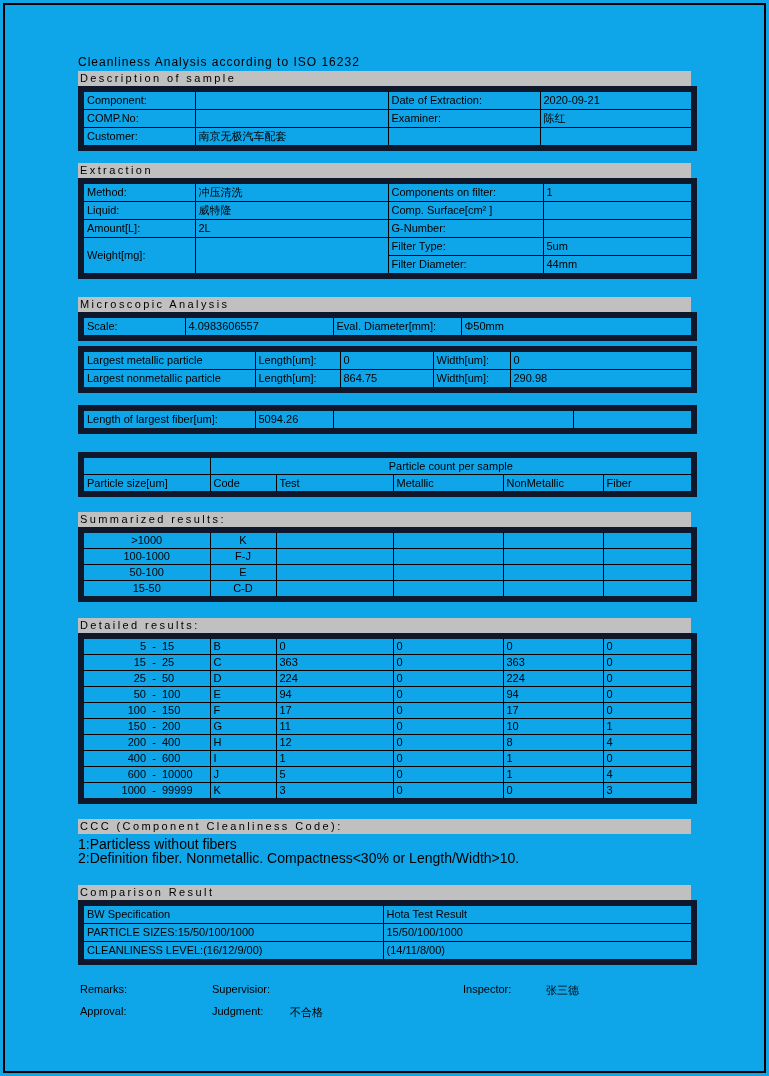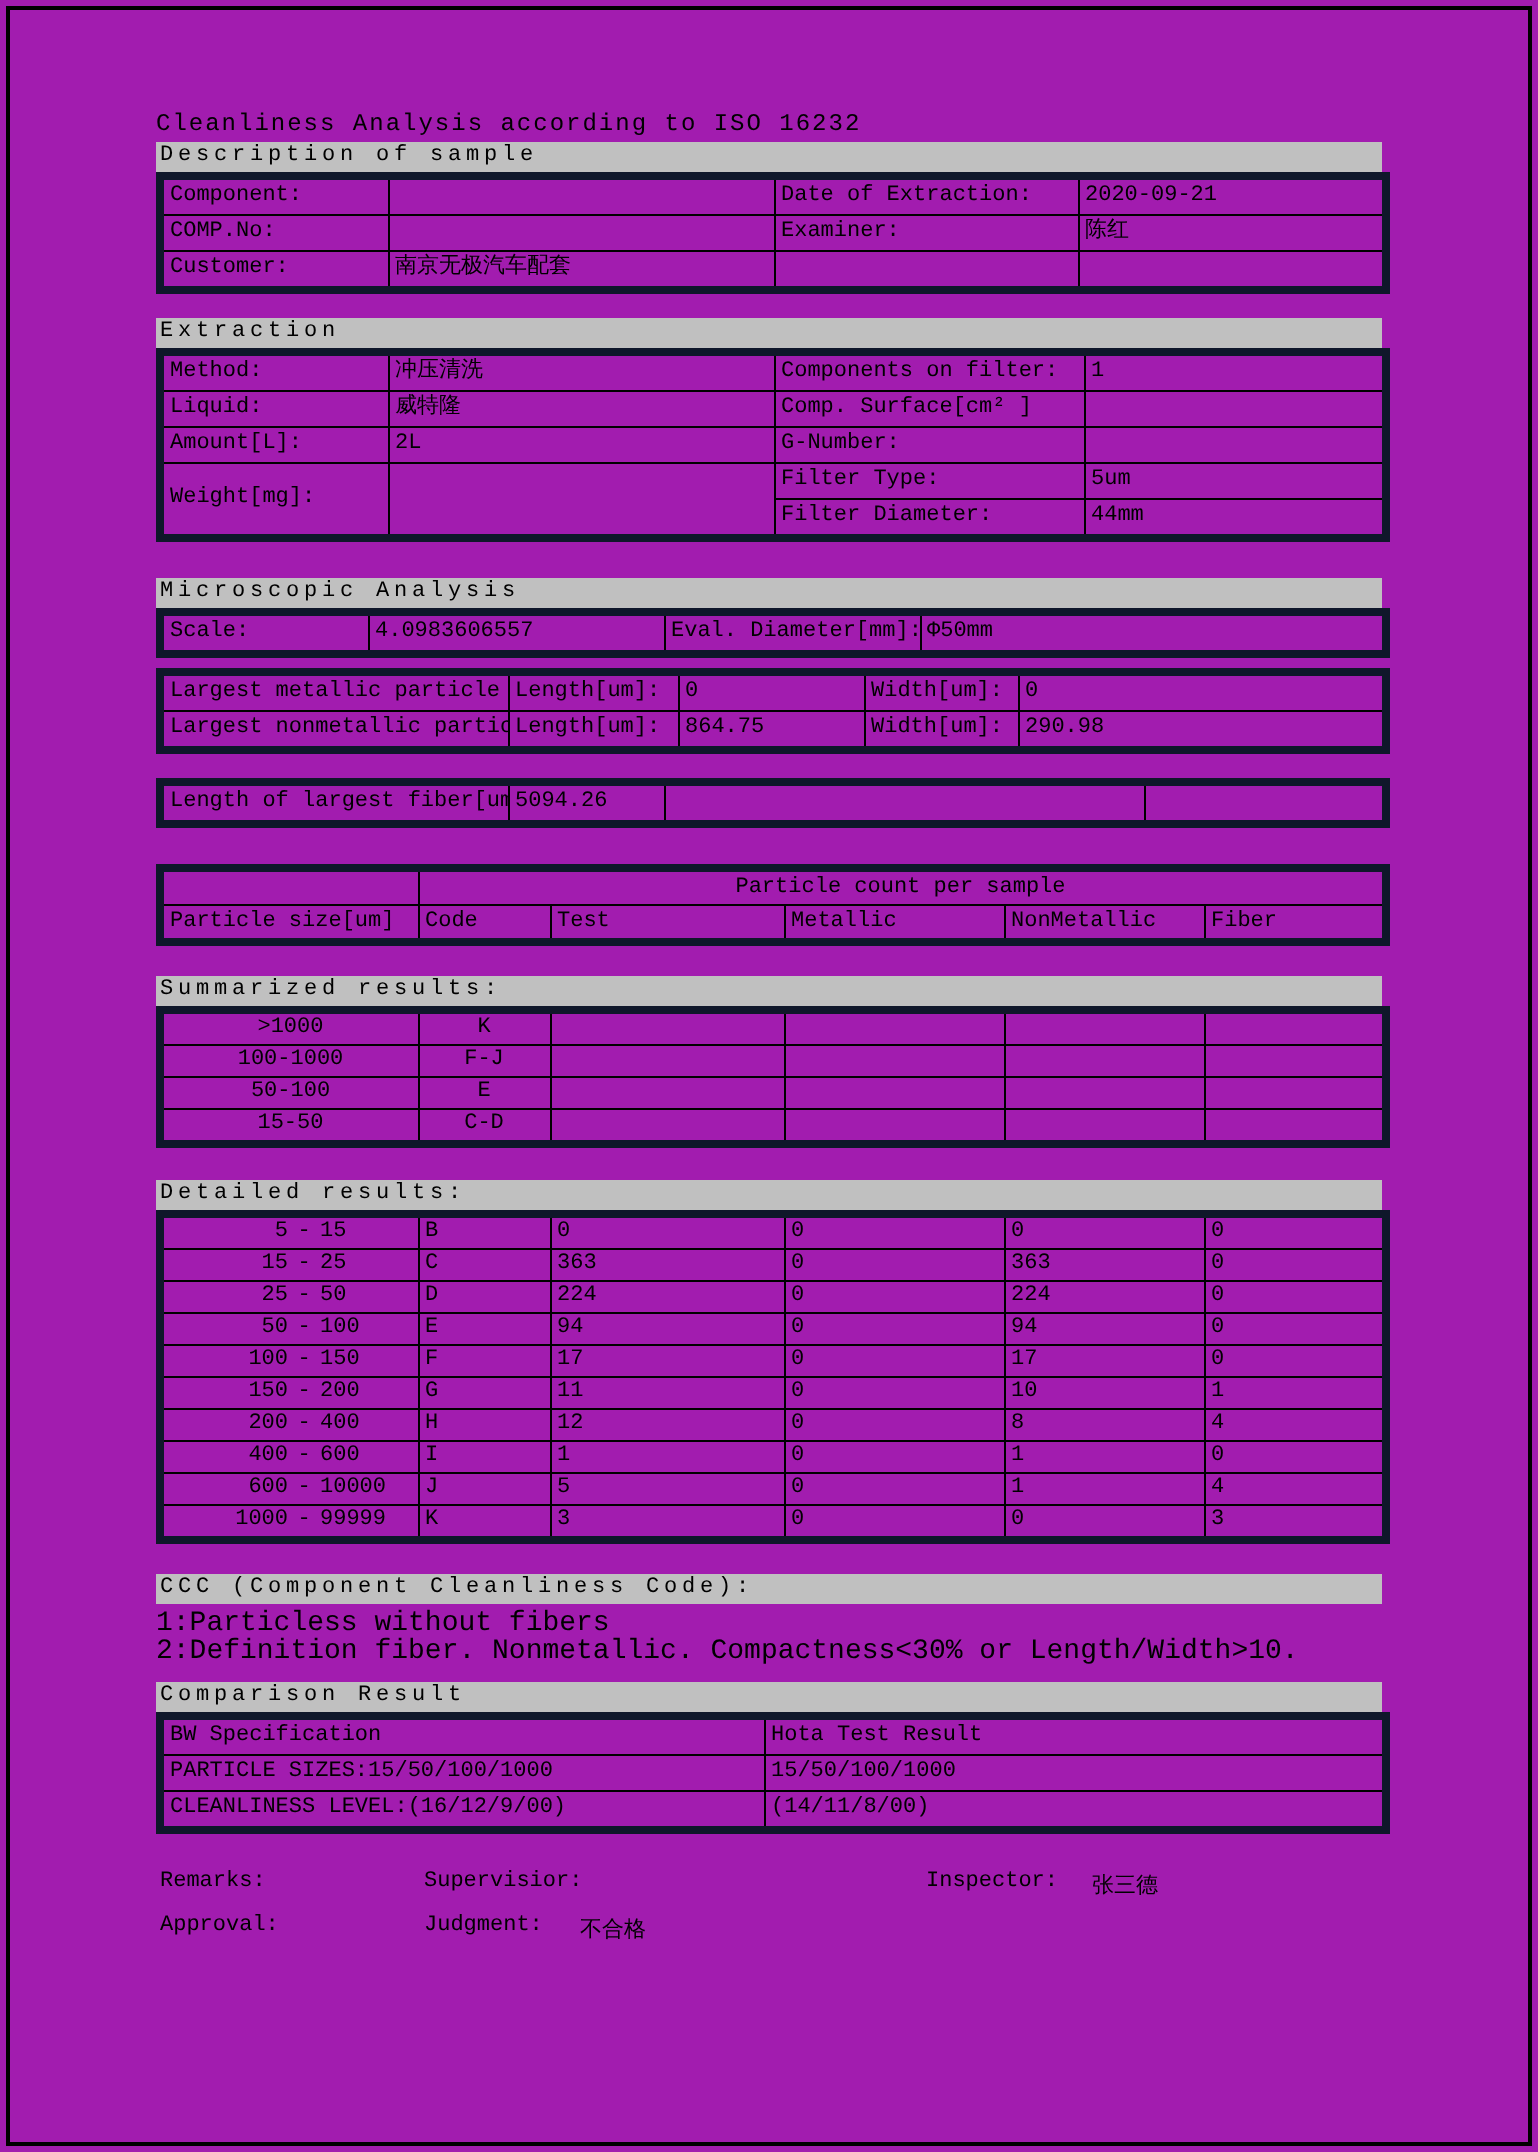--- a/index.html
+++ b/index.html
@@ -1,36 +1,36 @@
 <!DOCTYPE html>
 <html><head>
 <meta charset="utf-8">
 <style>
   html,body{margin:0;padding:0;background:#fff;}
-  .page{position:relative;width:769px;height:1076px;background:#a21caf;box-sizing:border-box;
-        font-family:Liberation Mono, monospace;color:#000;}
+  .page{position:relative;width:769px;height:1076px;background:#0ea5e9;box-sizing:border-box;
+        font-family:Liberation Sans, sans-serif;color:#000;}
   .frame{position:absolute;left:3px;top:3px;right:3px;bottom:3px;border:2px solid #000;pointer-events:none;}
   .content{position:absolute;left:78px;top:55px;width:613px;}
   .doc-title{font-size:12px;letter-spacing:1px;white-space:nowrap;height:14px;line-height:14px;margin-bottom:2px;}
   .band{background:#c0c0c0;height:15px;line-height:15px;font-size:11px;letter-spacing:2.4px;padding-left:2px;white-space:nowrap;}
-  table{border-collapse:collapse;table-layout:fixed;width:613px;border:4px solid #0f172a;}
+  table{border-collapse:collapse;table-layout:fixed;width:613px;border:6px solid #0f172a;}
   td{border:1px solid #000;padding:0 3px;font-size:11px;height:17px;line-height:17px;
      overflow:hidden;white-space:nowrap;vertical-align:middle;}
   .h16 td{height:15px;line-height:15px;}
   .h17 td{height:16px;line-height:16px;}
   .center{text-align:center;}
   .range{padding:0;}
   .rmin{display:inline-block;width:62px;text-align:right;}
   .rdash{display:inline-block;width:16px;text-align:center;}
   .rmax{display:inline-block;text-align:left;}
   .notes{font-size:14px;line-height:13.5px;margin-top:4px;white-space:nowrap;}
   .frow{position:relative;height:16px;font-size:11px;}
   .frow span{position:absolute;white-space:nowrap;}
   .mt12{margin-top:12px;} .mt15{margin-top:15px;} .mt16{margin-top:16px;}
-  .mt17{margin-top:5px;} .mt18{margin-top:18px;} .mt8{margin-top:8px;} .mt6{margin-top:6px;}
+  .mt17{margin-top:5px;} .mt18{margin-top:18px;} .mt8{margin-top:20px;} .mt6{margin-top:6px;}
 </style>
 </head>
 <body>
 
 <div class="page">
   <div class="frame"></div>
   <div class="content">
 
     <div class="doc-title">Cleanliness Analysis according to ISO 16232</div>
 

